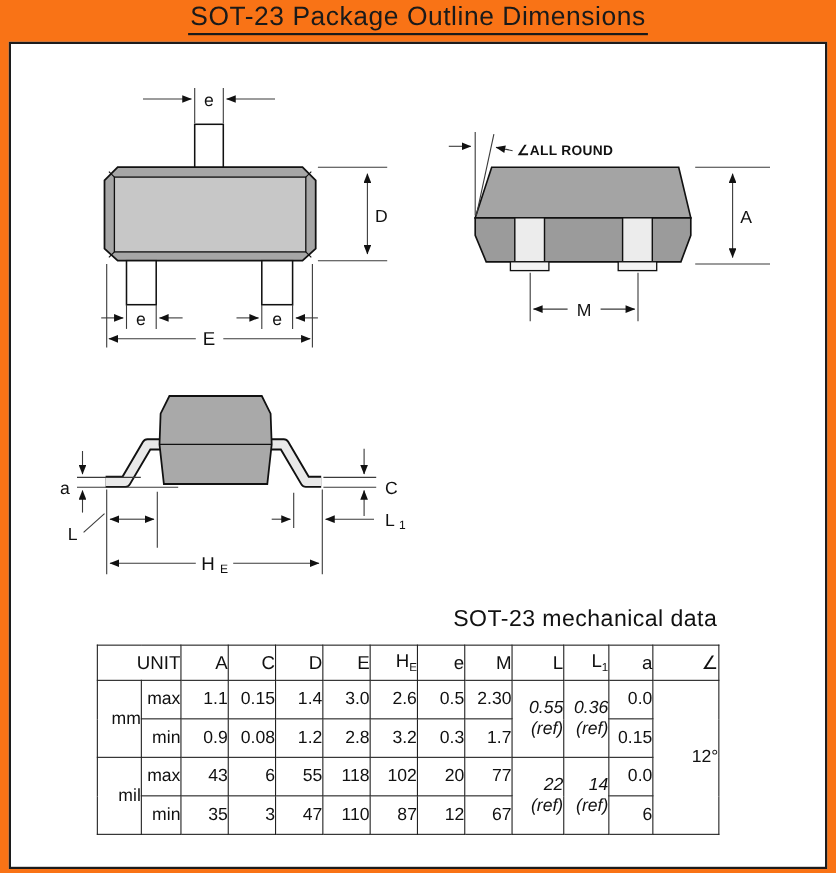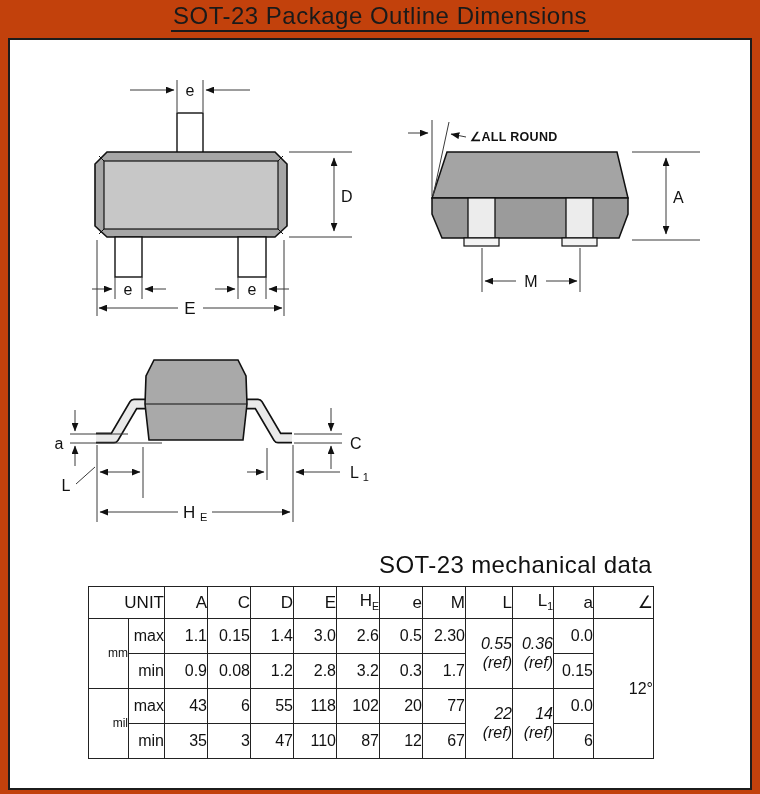--- a/index.html
+++ b/index.html
@@ -1,44 +1,44 @@
 <!DOCTYPE html>
 <html><head>
 <meta charset="utf-8">
 <style>
   html,body{margin:0;padding:0;background:#fff;}
   .page{
-    position:relative;width:760px;height:794px;background:#c2410c;
+    position:relative;width:760px;height:794px;background:#f97316;
     font-family:"Liberation Sans", sans-serif;color:#111;overflow:hidden;
   }
   .main-title{
     position:absolute;top:2px;left:0;width:100%;text-align:center;margin:0;
     font-size:24px;font-weight:500;letter-spacing:.5px;color:#1a1a1a;
   }
   .main-title span{border-bottom:2px solid #1a1a1a;padding:0 2px 1px 2px;}
   .frame{
     position:absolute;left:8px;top:38px;width:740px;height:748px;
     border:2px solid #1c1c1c;background:#fff;
   }
   .drawing-svg{position:absolute;left:0;top:0;width:760px;height:794px;}
   .table-title{
     position:absolute;top:551px;left:0;width:652px;text-align:right;
-    font-size:24px;letter-spacing:.4px;color:#111;
+    font-size:21px;letter-spacing:.4px;color:#111;
   }
   table.mech{
     position:absolute;left:88px;top:586px;border-collapse:collapse;
     table-layout:fixed;width:565px;
   }
   table.mech td{
     border:1.5px solid #222;text-align:right;vertical-align:middle;
     font-size:16px;color:#111;padding:0;line-height:1.12;
   }
   table.mech tr.hdr td{height:31px;font-size:17px;}
   table.mech tr.datarow td{height:34px;}
-  table.mech td.unitcell{font-size:12px;}
+  table.mech td.unitcell{font-size:16px;}
   td sub{font-size:.62em;}
   .refcell div{line-height:1.15;font-style:italic;}
   svg text{font-family:"Liberation Sans", sans-serif;fill:#111;}
 </style>
 </head>
 <body>
 
 <div class="page">
 
   <h1 class="main-title"><span>SOT-23  Package Outline Dimensions</span></h1>

